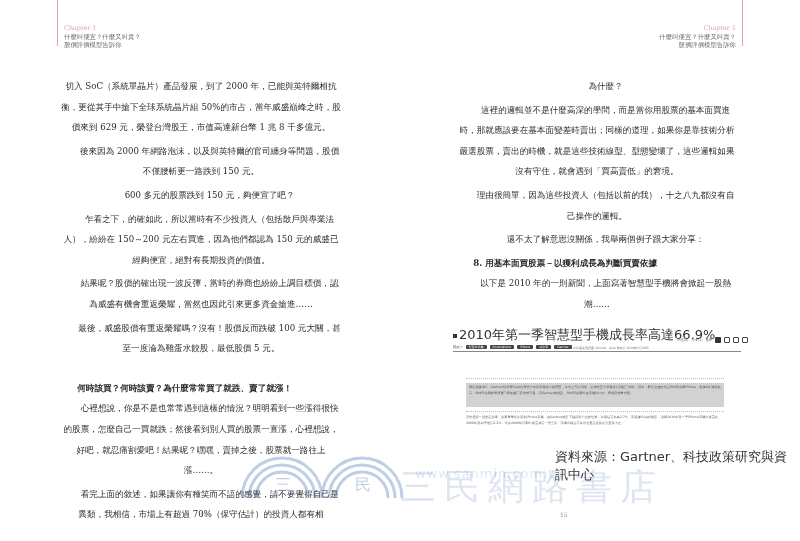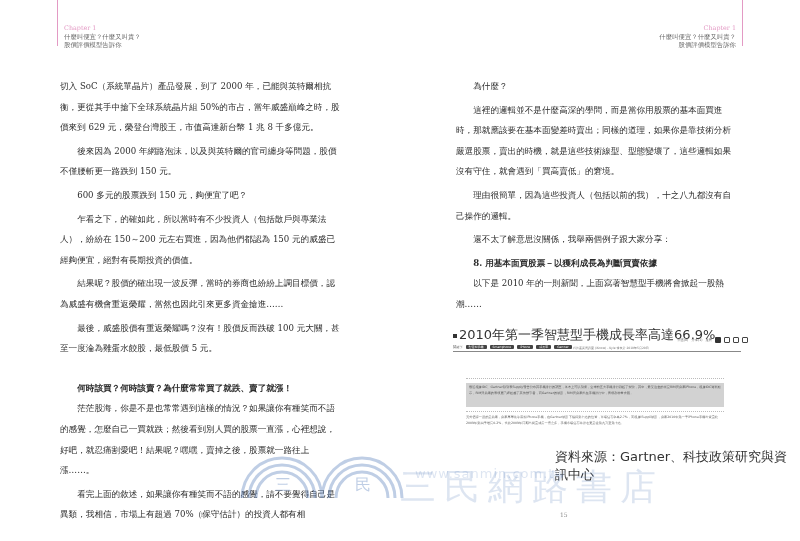--- a/index.html
+++ b/index.html
@@ -15,21 +15,21 @@
     .page.right { left:400px; }
 
     .header { position:absolute; top:0; font-size:6.4px; line-height:8.5px; color:#666; }
     .page.left .header { left:57px; padding-left:6px; border-left:1px solid #e39ac4; padding-top:24px; height:22px; }
     .page.right .header { right:57px; padding-right:6px; border-right:1px solid #e39ac4; text-align:right; padding-top:24px; height:22px; }
     .header .chapter { color:#e39ac4; font-size:6.4px; }
 
     .body { position:absolute; font-size:8.6px; line-height:20.6px; color:#2c2c2c; }
     .page.left .body { left:60px; top:76px; width:282px; }
     .page.right .body { left:56px; top:76px; width:282px; }
-    .body p { margin:0 0 3px 0; text-indent:2em; }
+    .body p { margin:0 0 3px 0; text-indent:2em;text-align:center; }
     .body p.noindent { text-indent:0; }
     .body h3 { margin:0; font-size:8.6px; line-height:20.6px; font-weight:bold; }
     .body h3.underline { text-indent:2em; margin-top:19px; }
     .body h3.numbered { text-indent:2em; }
 
     .figure { position:absolute; left:453px; top:326px; width:295px; height:104px; font-family:"DejaVu Sans", sans-serif; }
     .fig-title { font-size:13px; color:#333; white-space:nowrap; }
     .fig-title .sq { display:inline-block; width:4px; height:4px; background:#333; margin-right:2px; vertical-align:1px; }
     .fig-tags { margin-top:1px; display:flex; gap:3px; align-items:center; font-size:3.2px; color:#555; }
     .fig-tags .tag { background:#444; color:#fff; padding:0 3px; height:4px; line-height:4px; border-radius:1px; font-size:3px; }
@@ -67,21 +67,21 @@
     </div>
 
     <div class="body">
       <p class="noindent">切入 SoC（系統單晶片）產品發展，到了 2000 年，已能與英特爾相抗衡，更從其手中搶下全球系統晶片組 50%的市占，當年威盛巔峰之時，股價來到 629 元，榮登台灣股王，市值高達新台幣 1 兆 8 千多億元。</p>
       <p>後來因為 2000 年網路泡沫，以及與英特爾的官司纏身等問題，股價不僅腰斬更一路跌到 150 元。</p>
       <p>600 多元的股票跌到 150 元，夠便宜了吧？</p>
       <p>乍看之下，的確如此，所以當時有不少投資人（包括散戶與專業法人），紛紛在 150～200 元左右買進，因為他們都認為 150 元的威盛已經夠便宜，絕對有長期投資的價值。</p>
       <p>結果呢？股價的確出現一波反彈，當時的券商也紛紛上調目標價，認為威盛有機會重返榮耀，當然也因此引來更多資金搶進……</p>
       <p>最後，威盛股價有重返榮耀嗎？沒有！股價反而跌破 100 元大關，甚至一度淪為雞蛋水餃股，最低股價 5 元。</p>
       <h3 class="underline">何時該買？何時該賣？為什麼常常買了就跌、賣了就漲！</h3>
-      <p>茫茫股海，你是不是也常常遇到這樣的情況？如果讓你有種笑而不語的感覺，怎麼自己一買就跌；然後看到別人買的股票一直漲，心裡想說，好吧，就忍痛割愛吧！結果呢？嘿嘿，賣掉之後，股票就一路往上漲……。</p>
+      <p>心裡想說，你是不是也常常遇到這樣的情況？明明看到一些漲得很快的股票，怎麼自己一買就跌；然後看到別人買的股票一直漲，心裡想說，好吧，就忍痛割愛吧！結果呢？嘿嘿，賣掉之後，股票就一路往上漲……。</p>
       <p>看完上面的敘述，如果讓你有種笑而不語的感覺，請不要覺得自己是異類，我相信，市場上有超過 70%（保守估計）的投資人都有相</p>
     </div>
 
     <div class="pagenum">14</div>
   </div>
 
   <div class="page right">
     <div class="header">
       <div class="chapter">Chapter 1</div>
       <div>什麼叫便宜？什麼又叫貴？</div>

